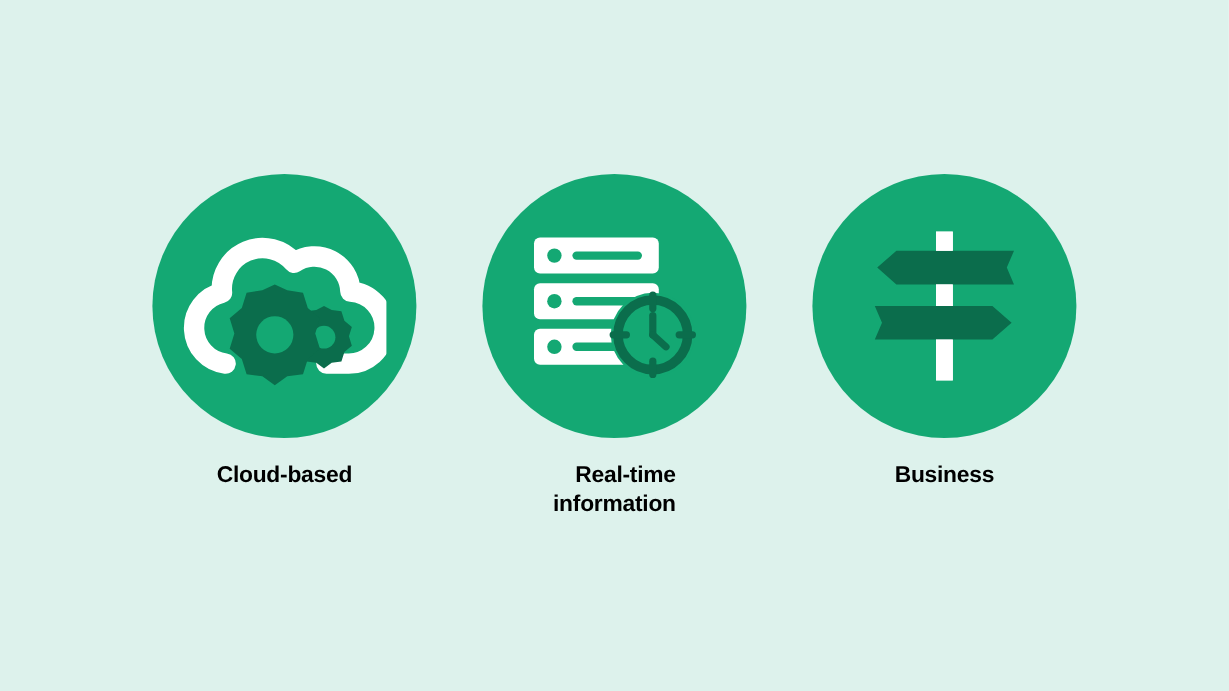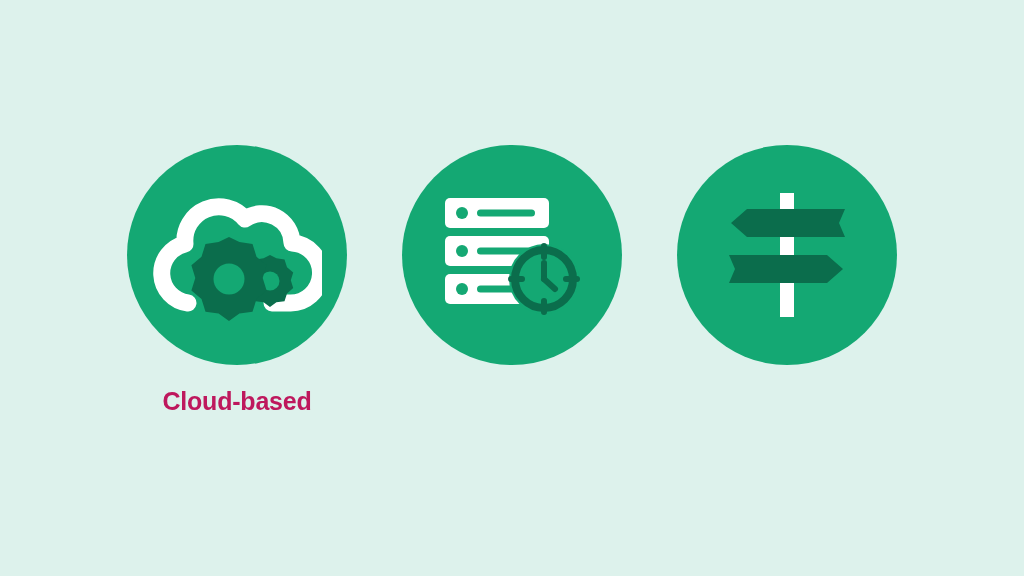--- a/index.html
+++ b/index.html
@@ -51,22 +51,22 @@
     box-sizing: border-box;
   }
 
   .icon-circle svg {
     display: block;
   }
 
   .feature-label {
     margin-top: 20px;
     text-align: right;
-    color: #be185d;
-    font-size: 25px;
+    color: #000000;
+    font-size: 19px;
     font-weight: bold;
     line-height: 1.28;
     letter-spacing: -0.2px;
     max-width: 230px;
   }
 
   .feature-label .line {
     display: block;
     white-space: nowrap;
   }
@@ -142,20 +142,22 @@
               </g>
               <g stroke="#0b6d4c" stroke-width="6" stroke-linecap="round" fill="none">
                 <line x1="0" y1="0" x2="0" y2="-16"></line>
                 <line x1="0" y1="0" x2="11" y2="10"></line>
               </g>
             </g>
           </svg>
         </span>
       </div>
       <div class="feature-label">
+        <span class="line">Real-time</span>
+        <span class="line">information</span>
       </div>
     </div>
 
     <div class="feature-item">
       <div class="icon-circle">
         <span>
           <svg width="140" height="140" viewBox="0 0 140 140" xmlns="http://www.w3.org/2000/svg">
 
             <rect x="63" y="8" width="14" height="124" fill="#ffffff"></rect>
 
@@ -163,17 +165,18 @@
 
             <path d="M12 70 L18 84 L12 98 L110 98 L126 84 L110 70 Z" fill="#0b6d4c"></path>
 
             <rect x="63" y="8" width="14" height="16" fill="#ffffff"></rect>
             <rect x="63" y="52" width="14" height="18" fill="#ffffff"></rect>
             <rect x="63" y="98" width="14" height="34" fill="#ffffff"></rect>
           </svg>
         </span>
       </div>
       <div class="feature-label">
+        <span class="line">Business</span>
       </div>
     </div>
 
   </div>
 </div>
 
 </body></html>

